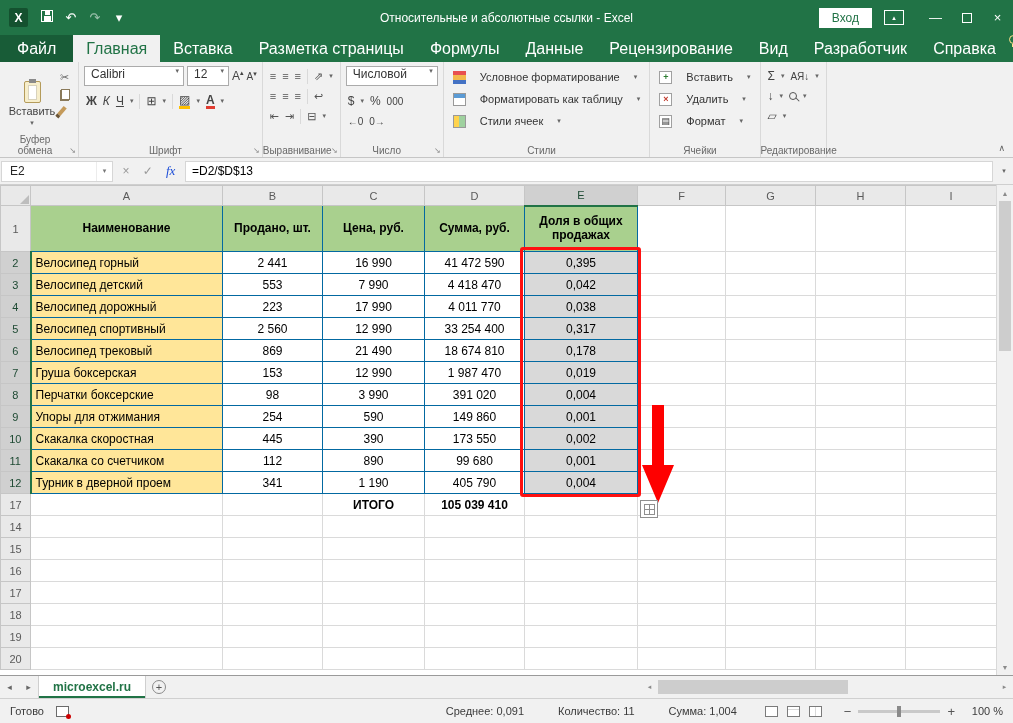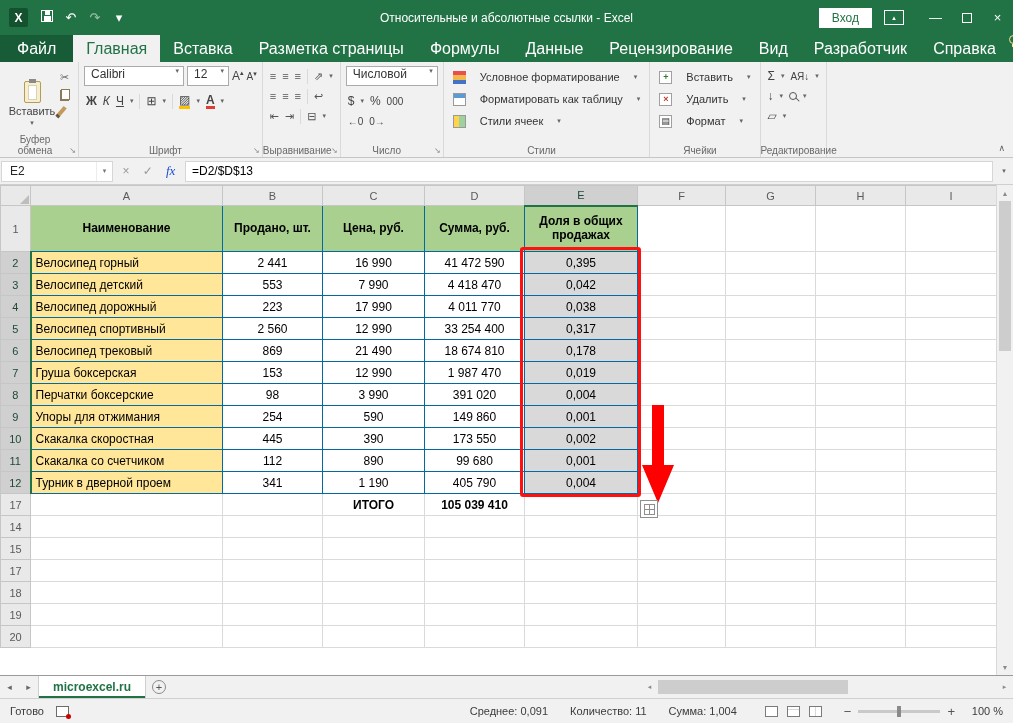--- a/index.html
+++ b/index.html
@@ -150,21 +150,21 @@
   .htrack { flex:1; align-self:stretch; padding:4px 0; }
   .hthumb { height:100%; width:190px; background:#cdcdcd; }
 
   
   .statusbar { height:25px; background:#f1f1f1; border-top:1px solid #d0d0d0; display:flex; align-items:center;
                font-size:11px; color:#3b3b3b; flex:0 0 auto; padding:0 10px; }
   .smode { margin-right:12px; }
   .macro { width:13px; height:11px; border:1px solid #6b6b6b; background:#fff; position:relative; }
   .macro::after { content:""; position:absolute; right:-3px; bottom:-3px; width:5px; height:5px;
                   border-radius:50%; background:#c00; }
-  .sstats { margin-left:auto; display:flex; align-items:center; gap:22px; }
+  .sstats { margin-left:auto; display:flex; align-items:center; gap:34px; }
   .viewicons { display:flex; gap:9px; margin-left:28px; }
   .vic { width:13px; height:11px; border:1px solid #7b7b7b; background:#fff; }
   .vic.pl { background:linear-gradient(180deg,#fff 0 2px,#d9d9d9 2px 3px,#fff 3px); }
   .vic.pb { background:linear-gradient(90deg,#fff 0 5px,#d9d9d9 5px 6px,#fff 6px); }
   .zoom { display:flex; align-items:center; gap:7px; margin-left:22px; }
   .zsym { color:#555; font-size:13px; }
   .ztrack { width:82px; height:3px; background:#c9c9c9; position:relative; }
   .zthumb { position:absolute; left:50%; top:-4px; width:4px; height:11px; background:#8a8a8a;
             transform:translateX(-50%); }
   .zlabel { width:40px; text-align:right; margin-left:8px; }
@@ -591,20 +591,32 @@
           <td class="e"></td>
           <td class="e"></td>
           <td class="e"></td>
           <td class="e"></td>
           <td class="e"></td>
           <td class="e"></td>
           <td class="e"></td>
           <td class="e"></td>
         </tr>
         <tr>
+          <th class="rh">16</th>
+          <td class="e"></td>
+          <td class="e"></td>
+          <td class="e"></td>
+          <td class="e"></td>
+          <td class="e"></td>
+          <td class="e"></td>
+          <td class="e"></td>
+          <td class="e"></td>
+          <td class="e"></td>
+        </tr>
+        <tr>
           <th class="rh">17</th>
           <td class="e"></td>
           <td class="e"></td>
           <td class="e"></td>
           <td class="e"></td>
           <td class="e"></td>
           <td class="e"></td>
           <td class="e"></td>
           <td class="e"></td>
           <td class="e"></td>

